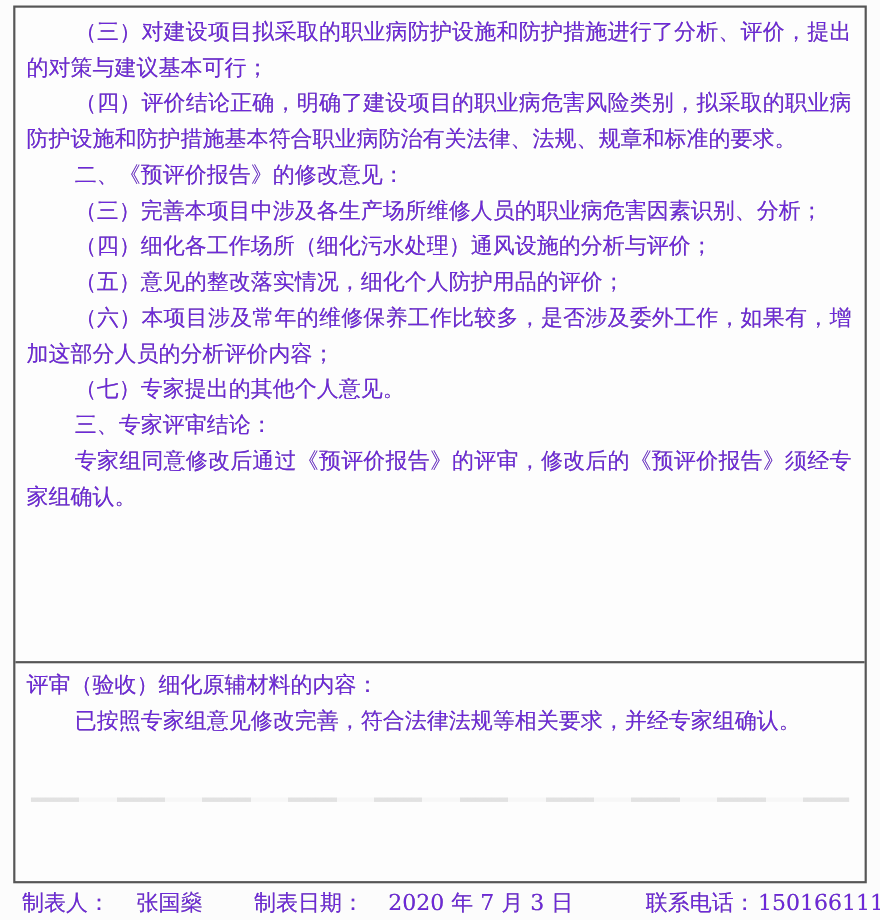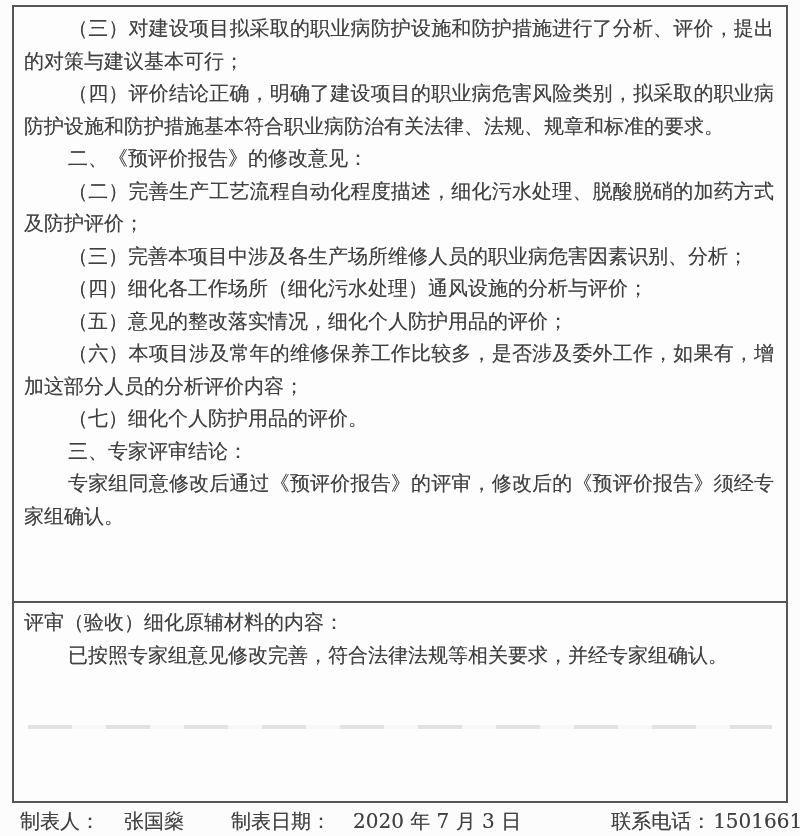--- a/index.html
+++ b/index.html
@@ -8,21 +8,21 @@
     width: 800px;
     height: 836px;
     background: #fcfcfc;
     overflow: hidden;
   }
   .page {
     position: relative;
     width: 800px;
     height: 836px;
     font-family: "DejaVu Serif", "Liberation Serif", serif;
-    color: #404040;
+    color: #6d28d9;
   }
   .review-box {
     position: absolute;
     left: 12px;
     top: 5px;
     width: 776px;
     height: 798px;
     box-sizing: border-box;
     border: 2px solid #565656;
     background: #fdfdfd;
@@ -66,51 +66,50 @@
     );
     filter: blur(0.6px);
   }
   .table-footer {
     position: absolute;
     left: 0;
     top: 805px;
     width: 800px;
     height: 31px;
     display: flex;
-    align-items: center;
+    align-items: flex-start;
     padding-left: 20px;
     box-sizing: border-box;
     font-size: 20px;
     line-height: 30px;
     white-space: nowrap;
     text-shadow: 0 0 0.6px rgba(62, 62, 62, 0.55);
   }
   .table-footer .preparer-name { margin-left: 24px; }
   .table-footer .date-label    { margin-left: 47px; }
   .table-footer .date-value    { margin-left: 22px; }
-  .table-footer .phone-label   { margin-left: 90px; }
+  .table-footer .phone-label   { margin-left: 66px; }
   .table-footer .phone-value   { margin-left: 2px; font-family: "DejaVu Serif", "Liberation Serif", serif; }
 </style>
 </head>
 <body>
 
 <div class="page">
 
   <div class="review-box">
 
     <div class="section upper">
       <p>（三）对建设项目拟采取的职业病防护设施和防护措施进行了分析、评价，提出的对策与建议基本可行；</p>
       <p>（四）评价结论正确，明确了建设项目的职业病危害风险类别，拟采取的职业病防护设施和防护措施基本符合职业病防治有关法律、法规、规章和标准的要求。</p>
       <p>二、《预评价报告》的修改意见：</p>
-      <p>（二）完善生产工艺流程自动化程度描述，细化污水处理、脱酸脱硝的加药方式及防护评价；</p>
       <p>（三）完善本项目中涉及各生产场所维修人员的职业病危害因素识别、分析；</p>
       <p>（四）细化各工作场所（细化污水处理）通风设施的分析与评价；</p>
       <p>（五）意见的整改落实情况，细化个人防护用品的评价；</p>
       <p>（六）本项目涉及常年的维修保养工作比较多，是否涉及委外工作，如果有，增加这部分人员的分析评价内容；</p>
-      <p>（七）细化个人防护用品的评价。</p>
+      <p>（七）专家提出的其他个人意见。</p>
       <p>三、专家评审结论：</p>
       <p>专家组同意修改后通过《预评价报告》的评审，修改后的《预评价报告》须经专家组确认。</p>
     </div>
 
     <div class="section lower">
       <p class="no-indent">评审（验收）细化原辅材料的内容：</p>
       <p>已按照专家组意见修改完善，符合法律法规等相关要求，并经专家组确认。</p>
       <div class="scan-artifact"></div>
     </div>
 

